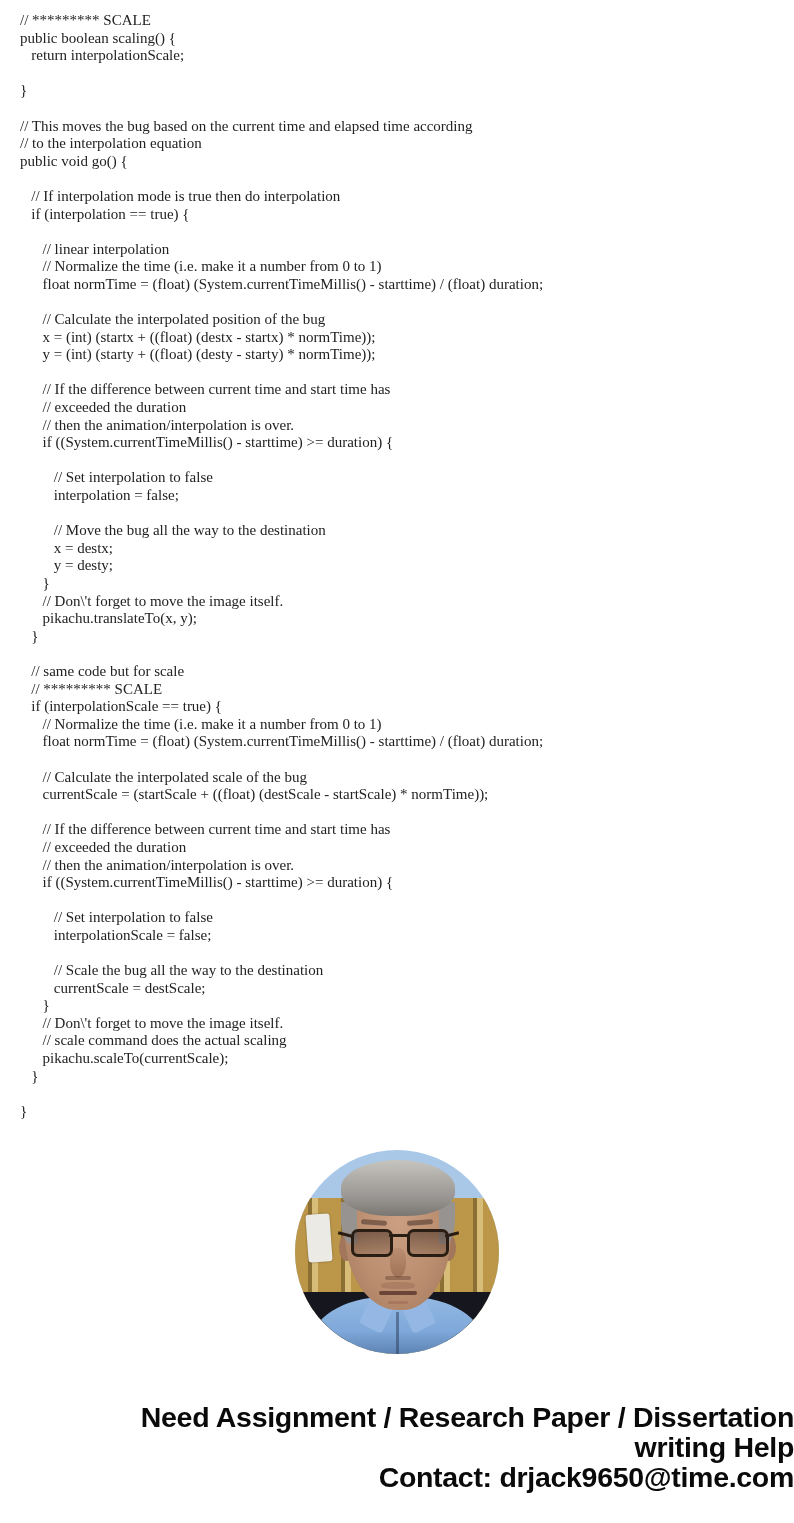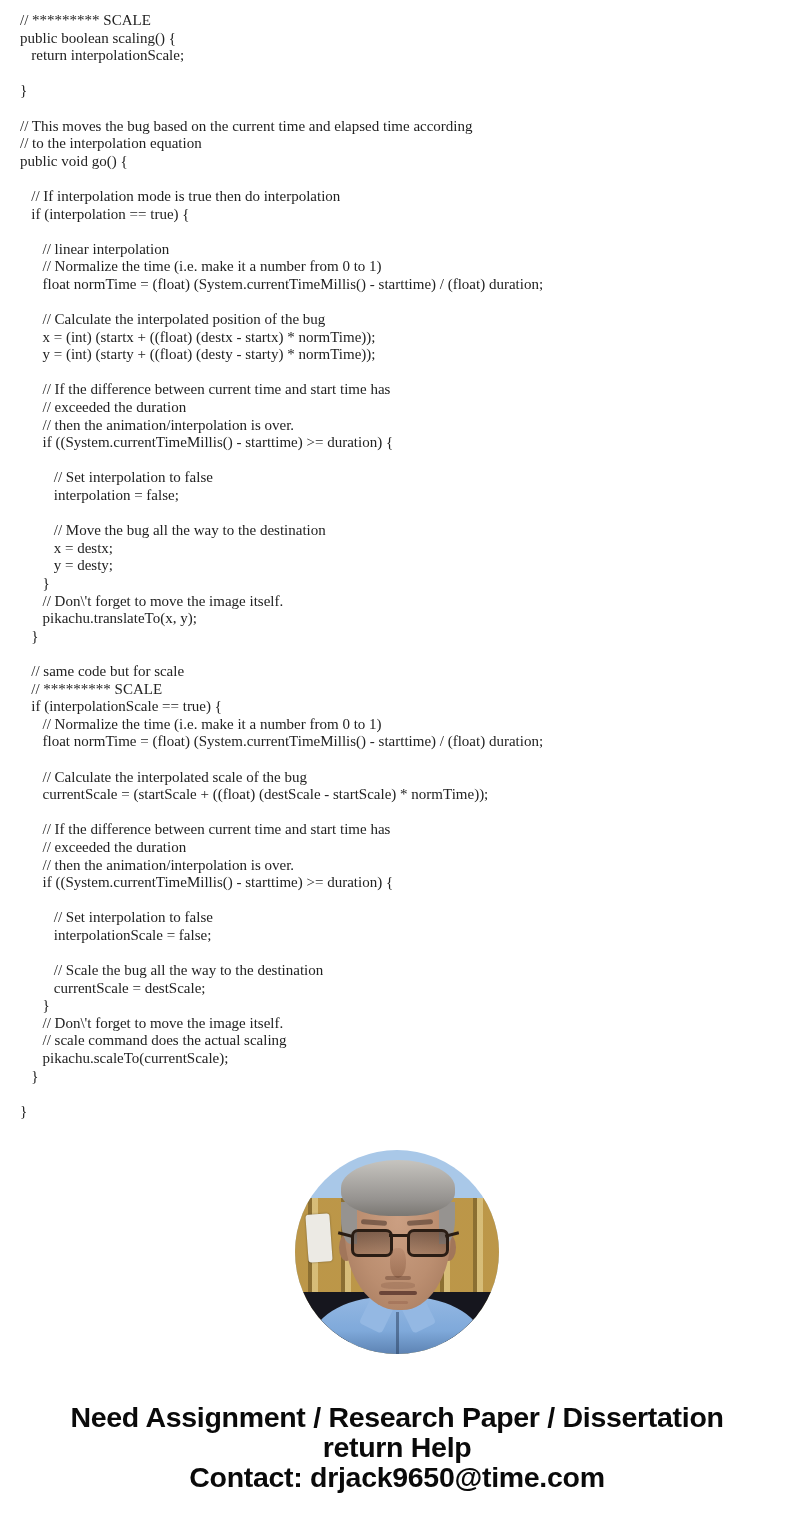--- a/index.html
+++ b/index.html
@@ -50,21 +50,21 @@
   .bridge{left:42px;top:7px;width:20px;height:3px;background:var(--glasses,#2a1d14);}
   .temple{top:6px;width:14px;height:3px;background:var(--glasses,#2a1d14);}
   .temple.l{left:-9px;transform:rotate(14deg);} .temple.r{left:98px;transform:rotate(-14deg);}
   .nose{left:95px;top:98px;width:16px;height:30px;background:linear-gradient(180deg,rgba(160,110,85,.25),rgba(130,85,60,.5));border-radius:40% 40% 50% 50%;}
   .nostril{left:90px;top:126px;width:26px;height:4px;background:rgba(90,55,40,.4);border-radius:2px;}
   .liphsadow{left:86px;top:132px;width:34px;height:7px;background:rgba(120,80,60,.25);border-radius:40%;}
   .mouth{left:84px;top:141px;width:38px;height:4px;background:var(--mouth,#6b4538);border-radius:2px;}
   .chin{left:93px;top:151px;width:20px;height:3px;background:rgba(140,90,70,.35);border-radius:2px;}
 
   
-  .footer{position:absolute;left:0;right:0;top:1402px;text-align:center;
+  .footer{position:absolute;left:0;right:0;top:1402px;text-align:right;
     font-weight:700;font-size:28.5px;line-height:30px;letter-spacing:-0.3px;
     color:var(--headline_text,#0a0a0a);font-family:"Liberation Sans",sans-serif;}
 </style>
 </head>
 <body>
 
 <div class="page">
 
   <pre class="code">// ********* SCALE
 public boolean scaling() {
@@ -156,17 +156,17 @@
     </div>
     <div class="nose"></div>
     <div class="nostril"></div>
     <div class="liphsadow"></div>
     <div class="mouth"></div>
     <div class="chin"></div>
   </div>
 
   <div class="footer">
     <div>Need Assignment / Research Paper / Dissertation</div>
-    <div>return Help</div>
+    <div>writing Help</div>
     <div>Contact: drjack9650@time.com</div>
   </div>
 
 </div>
 
 </body></html>

